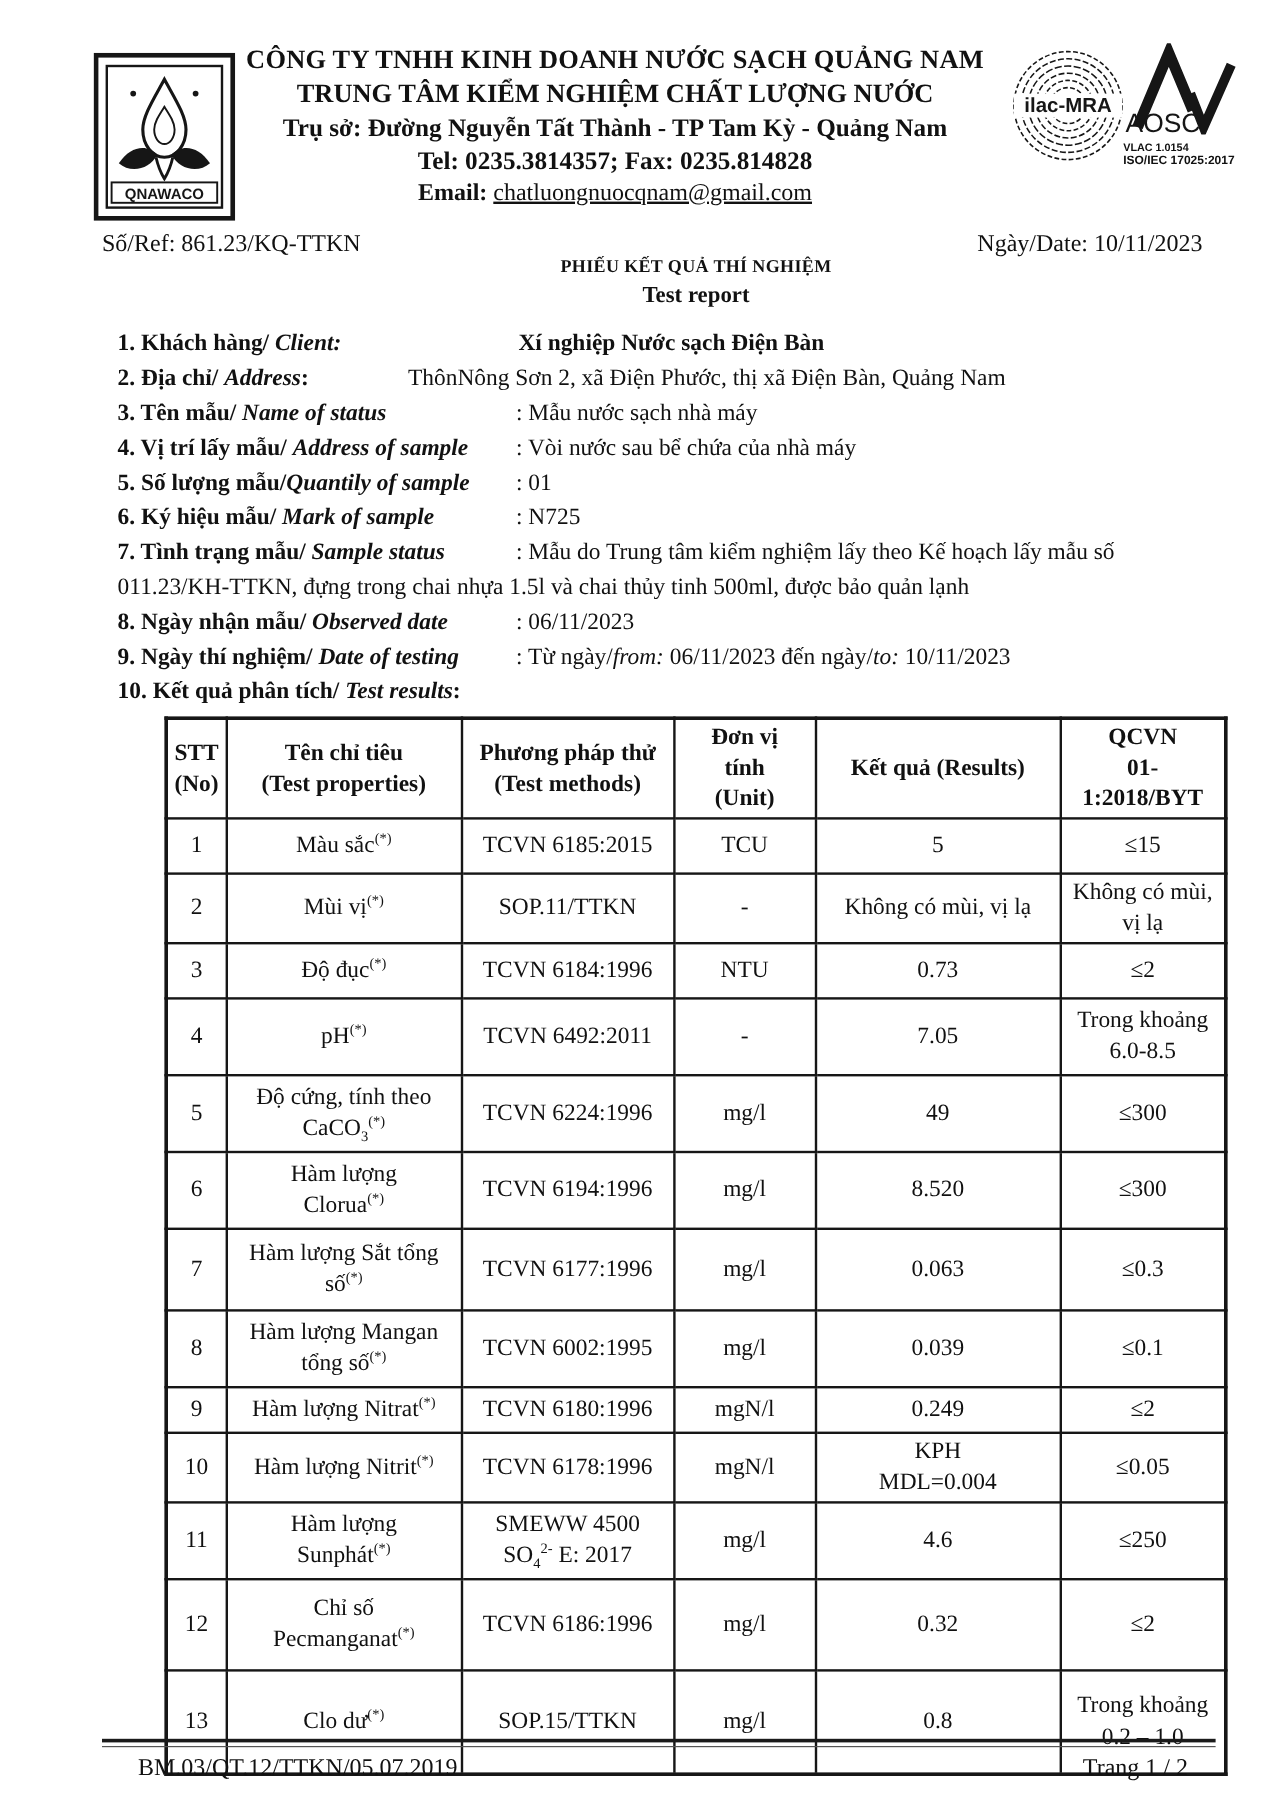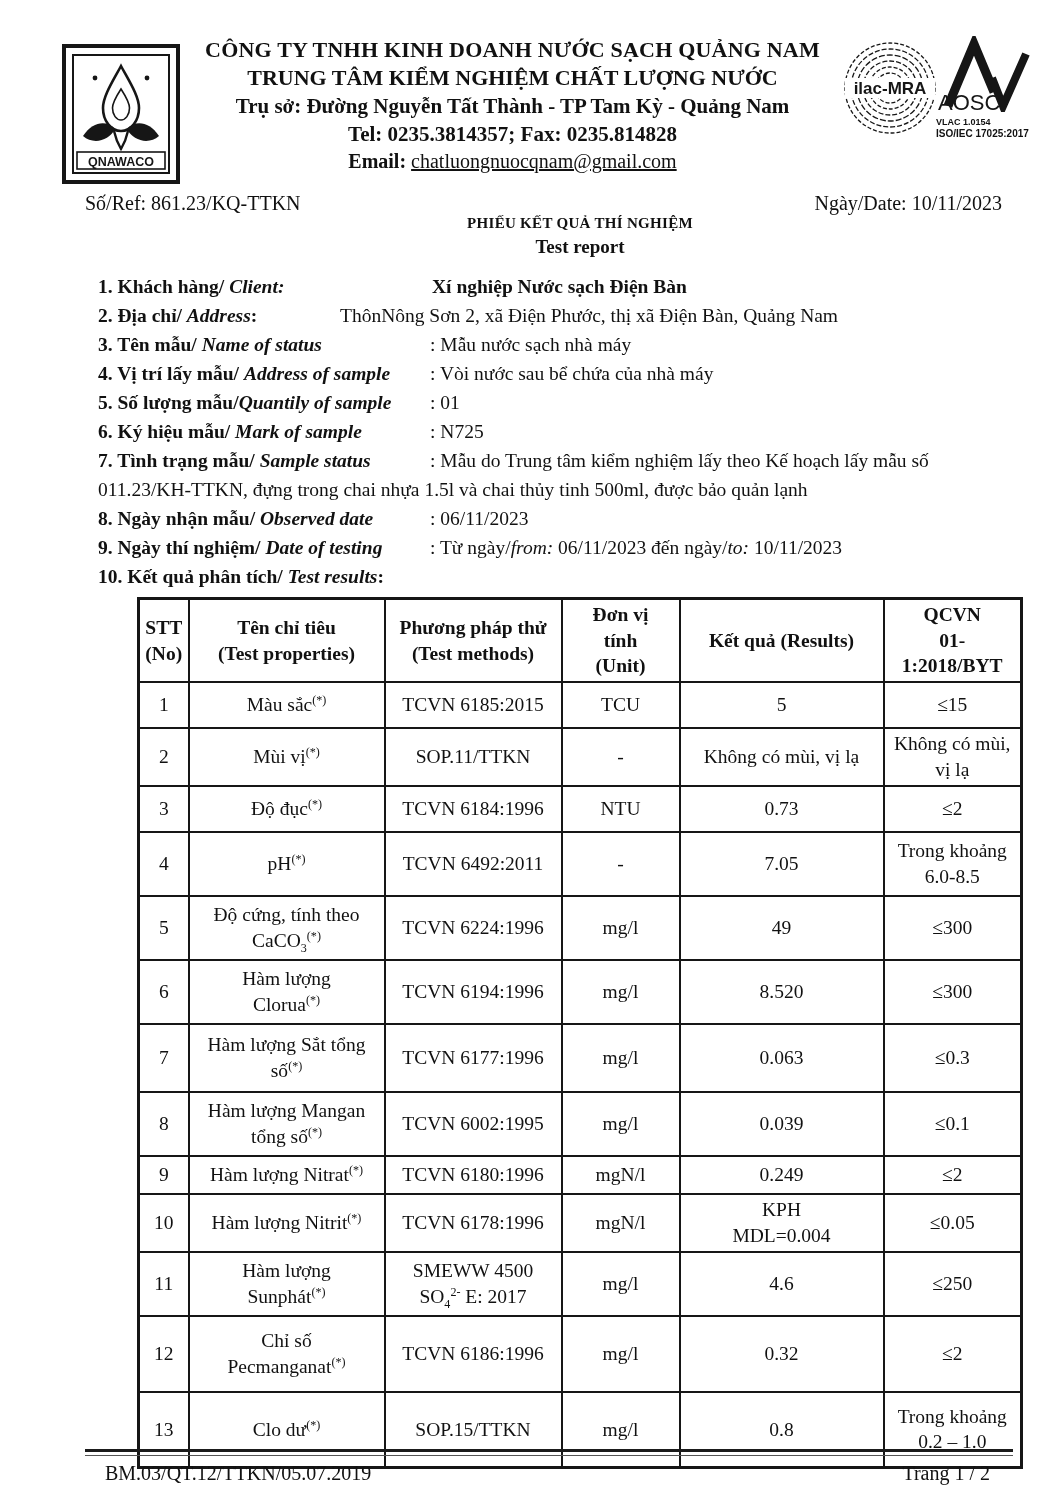--- a/index.html
+++ b/index.html
@@ -7,21 +7,21 @@
   .page{
     position:relative;
     width:1057px;height:1500px;
     margin:0 auto;
     background:#ffffff;
     color:#111111;
     font-family:"Liberation Serif", serif;
     overflow:hidden;
   }
   
-  .logo-left{position:absolute;left:62px;top:44px;width:118px;height:124px;text-align:right;}
+  .logo-left{position:absolute;left:78px;top:44px;width:118px;height:124px;text-align:right;}
   .header-center{position:absolute;left:185px;top:36px;width:655px;text-align:center;}
   .header-center .l1{font-size:22px;font-weight:bold;line-height:28px;white-space:nowrap;letter-spacing:0.2px;}
   .header-center .l2{font-size:22px;font-weight:bold;line-height:28px;white-space:nowrap;}
   .header-center .l3{font-size:21px;font-weight:bold;line-height:28px;white-space:nowrap;}
   .header-center .l4{font-size:21px;font-weight:bold;line-height:28px;}
   .header-center .l5{font-size:20px;line-height:27px;}
   .header-center .email-label{font-weight:bold;}
   .header-center .email-value{text-decoration:underline;}
   .logo-ilac{position:absolute;left:843px;top:40px;width:94px;height:96px;}
   .logo-aosc{position:absolute;left:936px;top:36px;width:100px;text-align:left;}
@@ -50,21 +50,21 @@
   .field:nth-child(8) .f-label,
   .field:nth-child(9) .f-label{width:332px;}
   
   .results{position:absolute;left:137px;top:597px;border-collapse:collapse;border:3px solid #161616;font-size:19.5px;table-layout:fixed;}
   .results th,.results td{border:2px solid #161616;text-align:center;vertical-align:middle;padding:2px 5px;line-height:1.32;overflow:hidden;}
   .results th{font-weight:bold;}
   .results sup{font-size:0.62em;line-height:0;}
   .results sub{font-size:0.62em;line-height:0;}
   
   .footer-rule{position:absolute;left:85px;top:1449px;width:928px;height:3px;border-top:3px solid #1b1b1b;border-bottom:1px solid #555;}
-  .footer-left{position:absolute;left:105px;top:1462px;font-size:20px;}
+  .footer-left{position:absolute;left:115px;top:1462px;font-size:20px;}
   .footer-right{position:absolute;right:67px;top:1462px;font-size:20px;}
 </style>
 </head>
 <body>
 
 <div class="page">
 
   <div class="logo-left">
     <svg width="118" height="140" viewBox="0 0 118 140">
       <rect x="2" y="2" width="114" height="136" fill="none" stroke="#161616" stroke-width="4"></rect>
@@ -248,21 +248,21 @@
           <td>≤250</td>
         </tr>
         <tr style="height: 76px;">
           <td>12</td>
           <td>Chỉ số<br>Pecmanganat<sup>(*)</sup></td>
           <td>TCVN 6186:1996</td>
           <td>mg/l</td>
           <td>0.32</td>
           <td>≤2</td>
         </tr>
-        <tr style="height: 76px;">
+        <tr style="height: 87px;">
           <td>13</td>
           <td>Clo dư<sup>(*)</sup></td>
           <td>SOP.15/TTKN</td>
           <td>mg/l</td>
           <td>0.8</td>
           <td>Trong khoảng<br>0.2 – 1.0</td>
         </tr>
       </tbody>
   </table>
 

